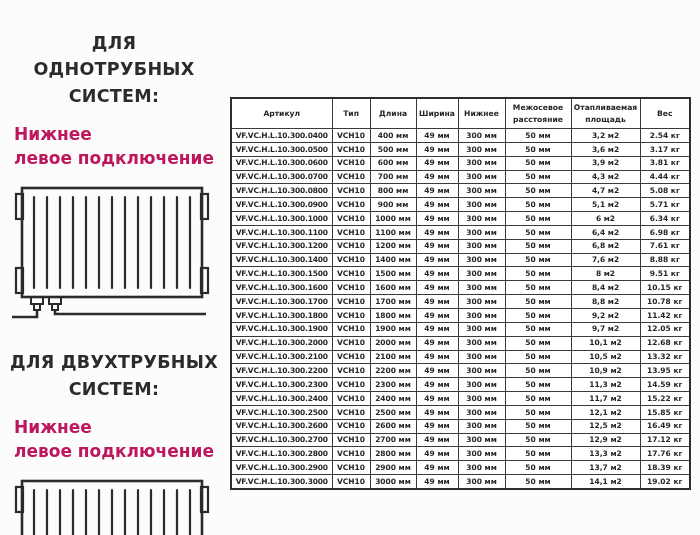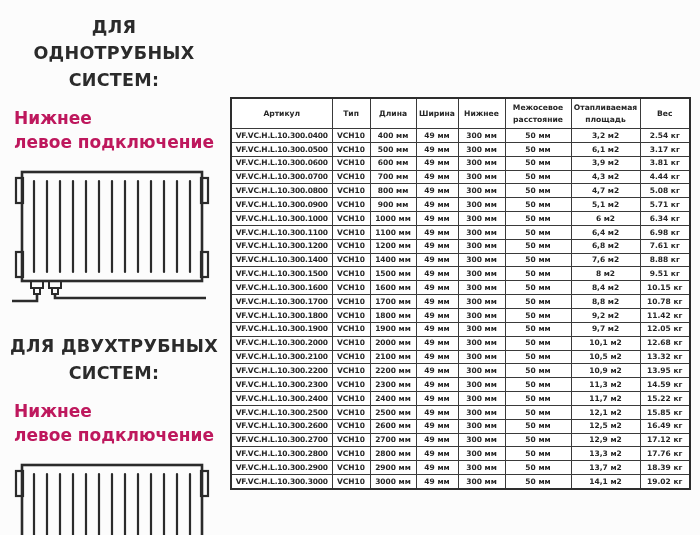--- a/index.html
+++ b/index.html
@@ -17,21 +17,21 @@
     margin: 0; padding: 0;
     font-size: 17.5px; line-height: 1.5;
     font-weight: 700; letter-spacing: .3px;
     color: #2b2b2b; text-align: center;
   }
   .subheading {
     font-size: 17px; line-height: 1.4;
     font-weight: 700; color: #be185d;
     text-align: left; margin: 14px 0 0 6px;
   }
-  .heading-one { margin-top: 4px; }
+  .heading-one { margin-top: 20px; }
   .diagram-wrap { margin: 6px 0 0 2px; }
   .heading-two { margin-top: 26px; }
   svg.radiator { display: block; }
   .rad-stroke { stroke: #2b2b2b; fill: none; }
 
   
   .spec-table {
     position: absolute; left: 230px; top: 97px;
     width: 459px;
     border-collapse: collapse; table-layout: fixed;
@@ -210,21 +210,21 @@
           <td>3,2 м2</td>
           <td>2.54 кг</td>
         </tr>
         <tr>
           <td>VF.VC.H.L.10.300.0500</td>
           <td>VCH10</td>
           <td>500 мм</td>
           <td>49 мм</td>
           <td>300 мм</td>
           <td>50 мм</td>
-          <td>6,1 м2</td>
+          <td>3,6 м2</td>
           <td>3.17 кг</td>
         </tr>
         <tr>
           <td>VF.VC.H.L.10.300.0600</td>
           <td>VCH10</td>
           <td>600 мм</td>
           <td>49 мм</td>
           <td>300 мм</td>
           <td>50 мм</td>
           <td>3,9 м2</td>

